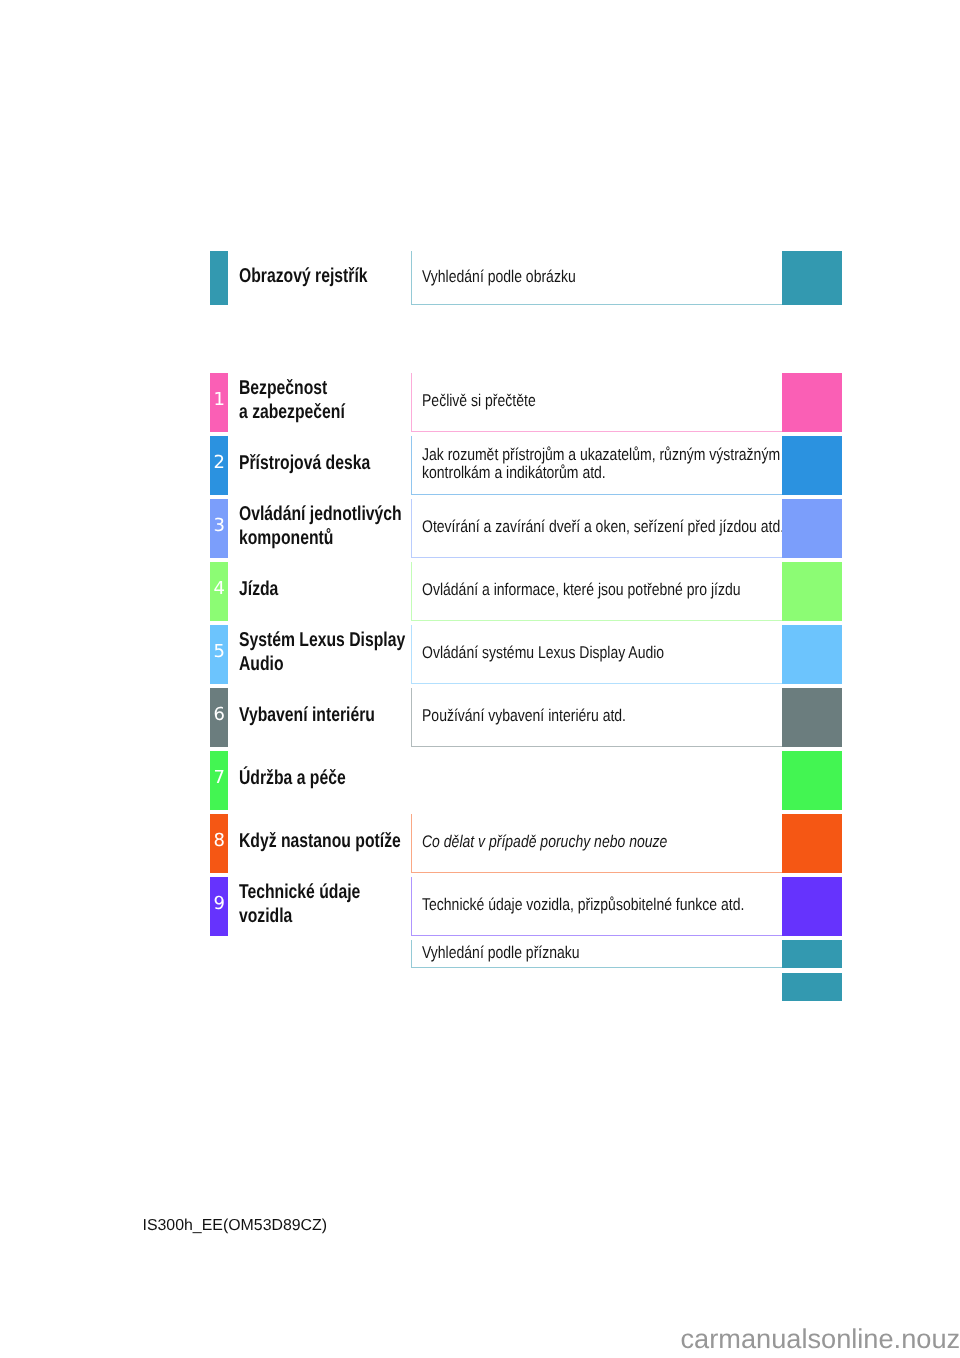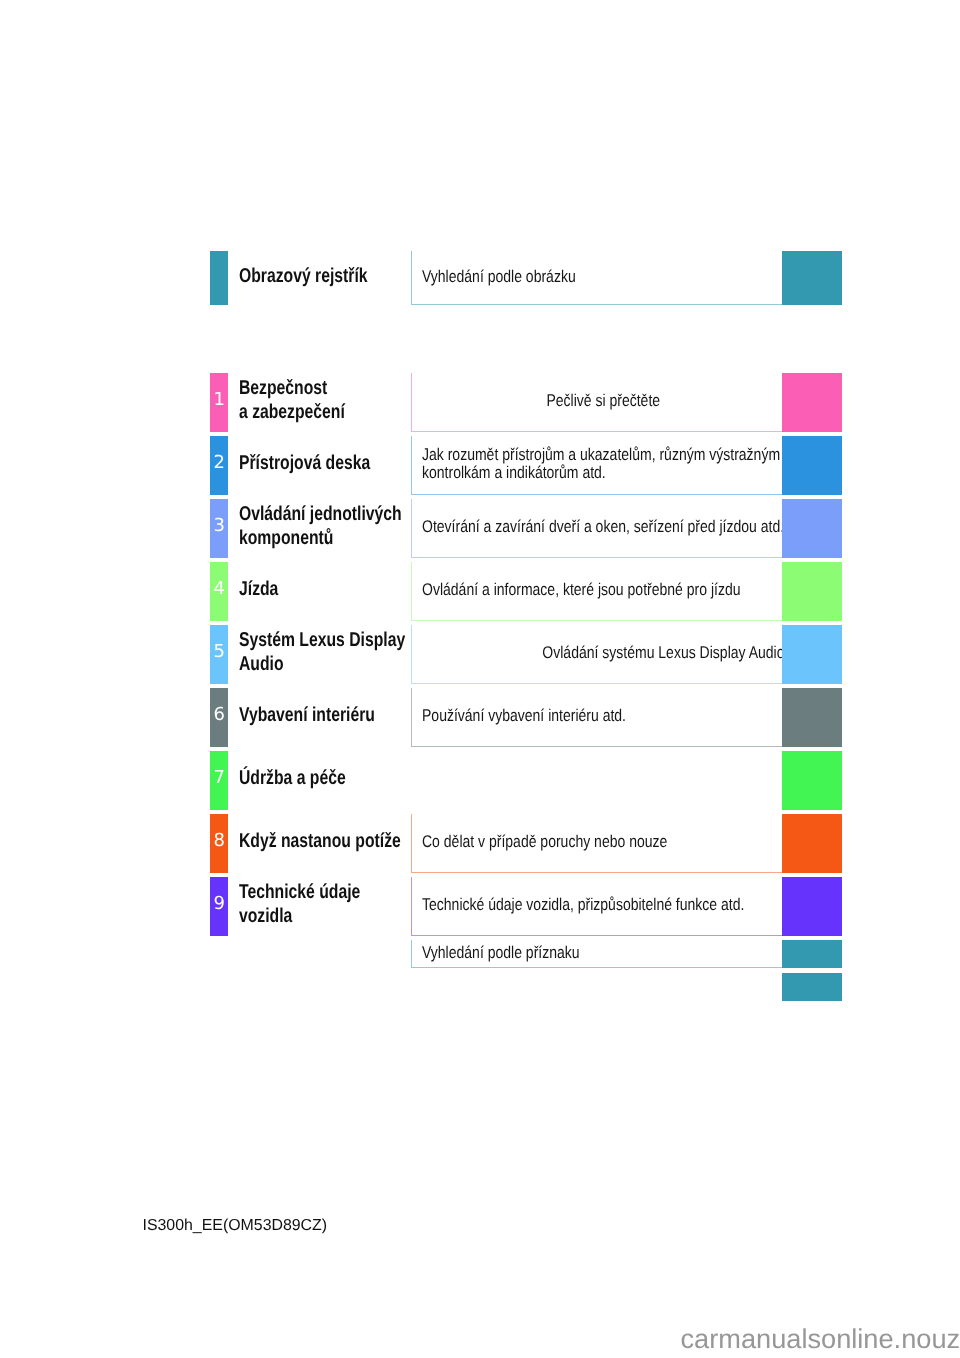--- a/index.html
+++ b/index.html
@@ -42,21 +42,21 @@
     </div>
     <div class="chip" style="background: rgb(51, 153, 176);"></div>
   </div>
 
   <div class="row" id="row-ch-0" style="top: 372.8px; height: 58.9px;">
     <div class="bar" style="background: rgb(250, 95, 181);">
       <div class="num" style="top: 18.35px;">1</div>
     </div>
     <div class="ttl" style="top: 3.15px; transform: scaleX(0.787);">Bezpečnost
 a zabezpečení</div>
-    <div class="desc" style="border-color: rgb(252, 172, 217); text-align: center;">
+    <div class="desc" style="border-color: rgb(252, 172, 217);">
       <div class="dtx" style="top: 19.25px; transform: scaleX(0.824);">Pečlivě si přečtěte</div>
     </div>
     <div class="chip" style="background: rgb(250, 95, 181);"></div>
   </div>
 
   <div class="row" id="row-ch-1" style="top: 435.8px; height: 58.9px;">
     <div class="bar" style="background: rgb(43, 146, 224);">
       <div class="num" style="top: 18.35px;">2</div>
     </div>
     <div class="ttl" style="top: 15.25px; transform: scaleX(0.787);">Přístrojová deska</div>
@@ -89,21 +89,21 @@
     </div>
     <div class="chip" style="background: rgb(140, 252, 116);"></div>
   </div>
 
   <div class="row" id="row-ch-4" style="top: 624.8px; height: 58.9px;">
     <div class="bar" style="background: rgb(108, 196, 253);">
       <div class="num" style="top: 18.35px;">5</div>
     </div>
     <div class="ttl" style="top: 3.15px; transform: scaleX(0.787);">Systém Lexus Display
 Audio</div>
-    <div class="desc" style="border-color: rgb(179, 224, 254); text-align: right;">
+    <div class="desc" style="border-color: rgb(179, 224, 254);">
       <div class="dtx" style="top: 19.25px; transform: scaleX(0.824);">Ovládání systému Lexus Display Audio</div>
     </div>
     <div class="chip" style="background: rgb(108, 196, 253);"></div>
   </div>
 
   <div class="row" id="row-ch-5" style="top: 687.8px; height: 58.9px;">
     <div class="bar" style="background: rgb(107, 125, 126);">
       <div class="num" style="top: 18.35px;">6</div>
     </div>
     <div class="ttl" style="top: 15.25px; transform: scaleX(0.787);">Vybavení interiéru</div>
@@ -119,21 +119,21 @@
     </div>
     <div class="ttl" style="top: 15.25px; transform: scaleX(0.787);">Údržba a péče</div>
     <div class="chip" style="background: rgb(67, 245, 82);"></div>
   </div>
 
   <div class="row" id="row-ch-7" style="top: 813.8px; height: 58.9px;">
     <div class="bar" style="background: rgb(245, 87, 20);">
       <div class="num" style="top: 18.35px;">8</div>
     </div>
     <div class="ttl" style="top: 15.25px; transform: scaleX(0.787);">Když nastanou potíže</div>
-    <div class="desc" style="border-color: rgb(250, 168, 133);">
+    <div class="desc" style="border-color: rgb(250, 168, 133); font-style: italic;">
       <div class="dtx" style="top: 19.25px; transform: scaleX(0.824);">Co dělat v případě poruchy nebo nouze</div>
     </div>
     <div class="chip" style="background: rgb(245, 87, 20);"></div>
   </div>
 
   <div class="row" id="row-ch-8" style="top: 876.8px; height: 58.9px;">
     <div class="bar" style="background: rgb(102, 51, 253);">
       <div class="num" style="top: 18.35px;">9</div>
     </div>
     <div class="ttl" style="top: 3.15px; transform: scaleX(0.787);">Technické údaje

